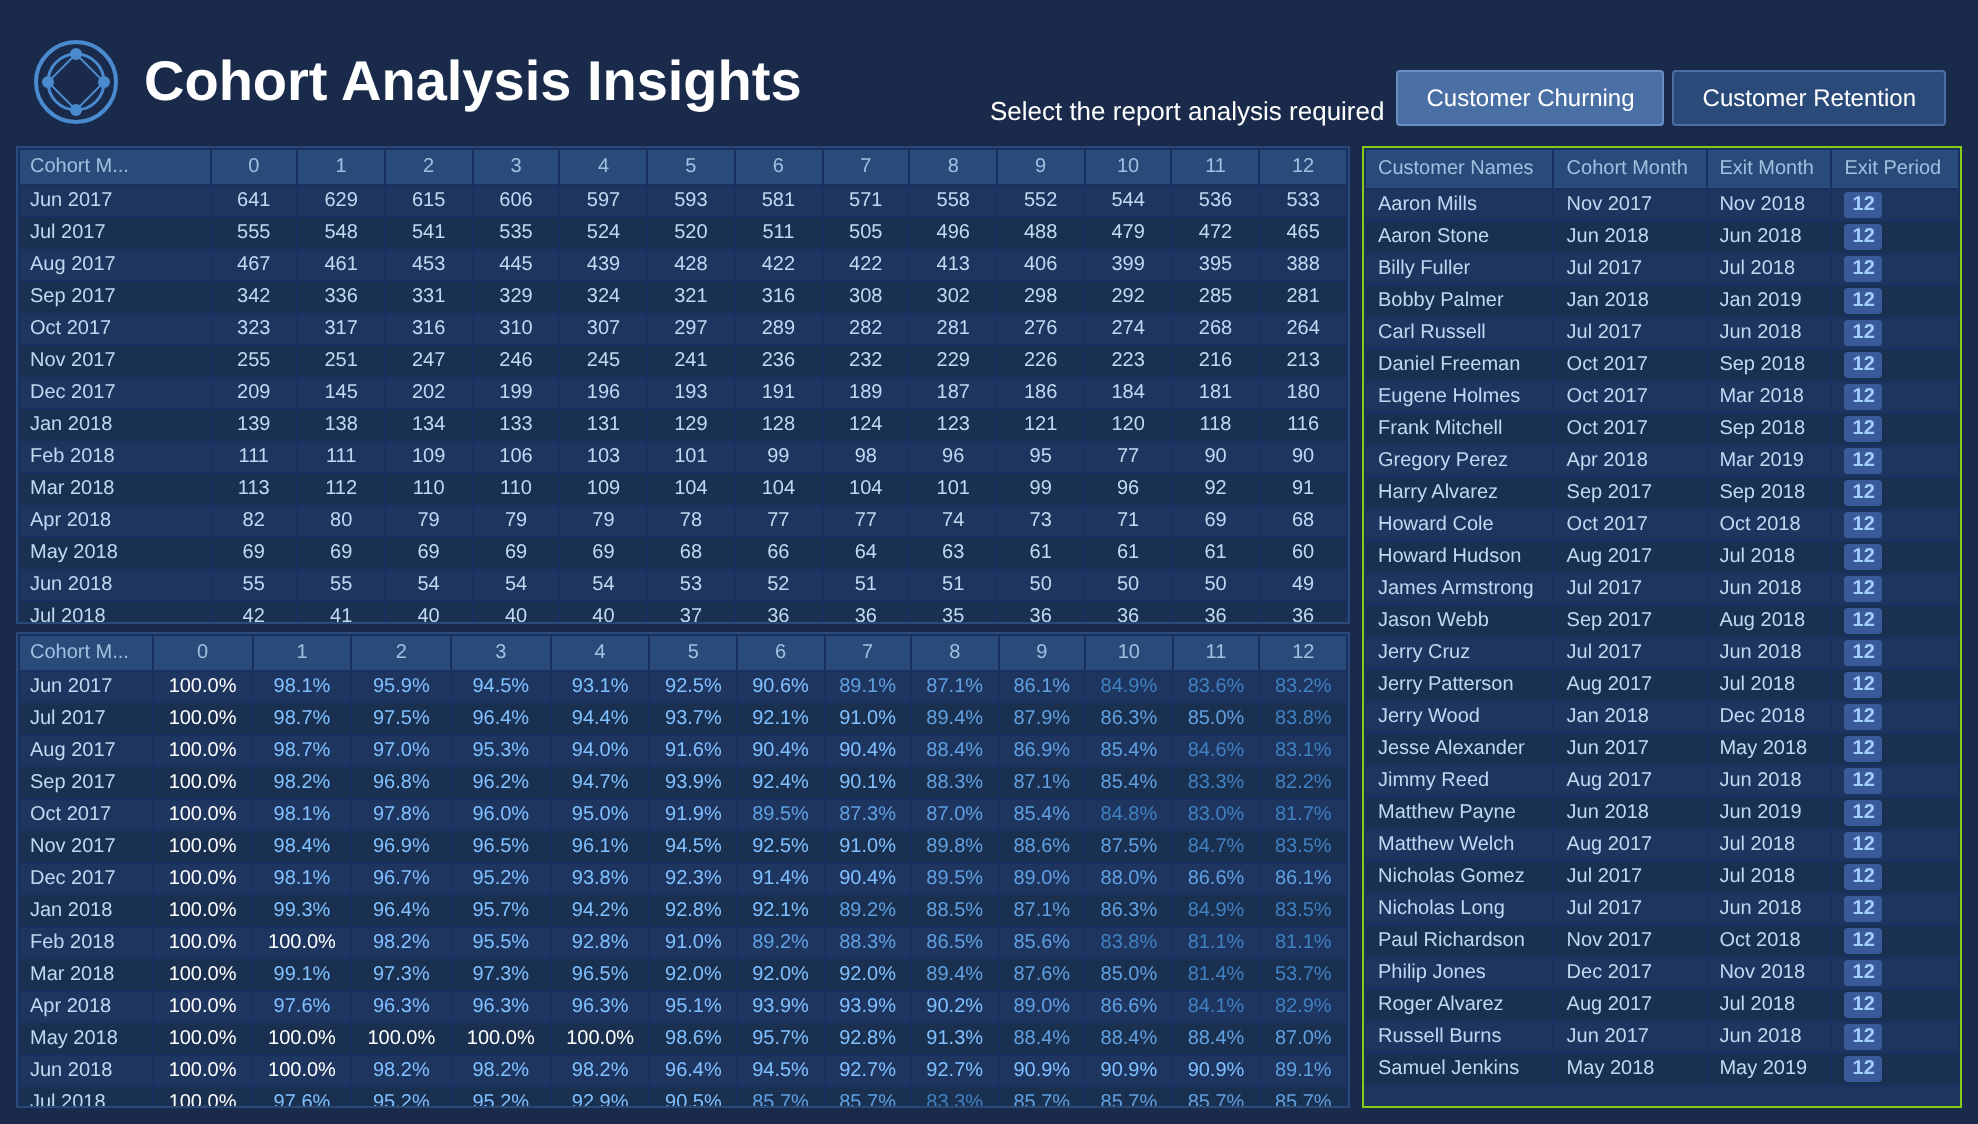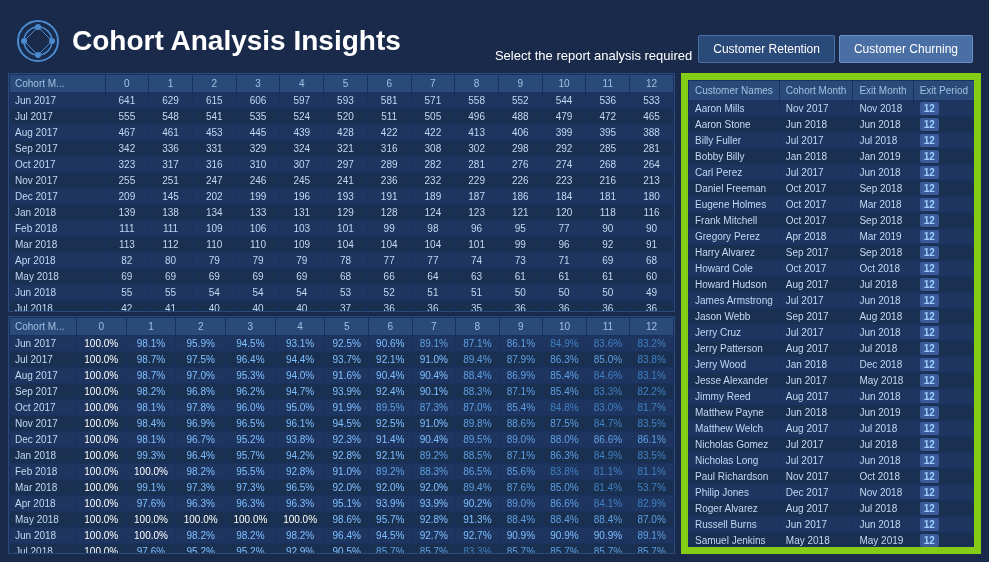--- a/index.html
+++ b/index.html
@@ -131,21 +131,21 @@
     
     .pct-100 { color: #ffffff !important; }
     .pct-high { color: #80c0ff !important; }
     .pct-med { color: #60a0e0 !important; }
     .pct-low { color: #4080c0 !important; }
 
     
     .right-panel {
       width: 300px;
       background: #1e3560;
-      border: 7px solid #84cc16;
+      border: 1px solid #84cc16;
       overflow: auto;
       margin-left: 6px;
     }
     .right-table {
       border-collapse: collapse;
       width: 100%;
       font-size: 10px;
     }
     .right-table th {
       background: #2a4a7a;
@@ -197,22 +197,22 @@
       <line x1="22" y1="8" x2="36" y2="22" stroke="#4a8acf" stroke-width="1"></line>
       <line x1="36" y1="22" x2="22" y2="36" stroke="#4a8acf" stroke-width="1"></line>
       <line x1="22" y1="36" x2="8" y2="22" stroke="#4a8acf" stroke-width="1"></line>
       <line x1="8" y1="22" x2="22" y2="8" stroke="#4a8acf" stroke-width="1"></line>
     </svg>
     <h1 class="header-title">Cohort Analysis Insights</h1>
   </div>
   <div class="header-right">
     <span class="report-label">Select the report analysis required</span>
     <div class="tab-buttons">
+      <button class="tab-btn active">Customer Churning</button>
       <button class="tab-btn">Customer Retention</button>
-      <button class="tab-btn active">Customer Churning</button>
     </div>
   </div>
 </div>
 
 <div class="main-content">
 
   <div class="left-panel">
 
     <div class="table-container" style="flex:1;">
       <table class="data-table">
@@ -736,27 +736,27 @@
             <td>Jun 2018</td>
             <td><span class="exit-period-badge">12</span></td>
           </tr>
           <tr>
             <td>Billy Fuller</td>
             <td>Jul 2017</td>
             <td>Jul 2018</td>
             <td><span class="exit-period-badge">12</span></td>
           </tr>
           <tr>
-            <td>Bobby Billy</td>
+            <td>Bobby Palmer</td>
             <td>Jan 2018</td>
             <td>Jan 2019</td>
             <td><span class="exit-period-badge">12</span></td>
           </tr>
           <tr>
-            <td>Carl Perez</td>
+            <td>Carl Russell</td>
             <td>Jul 2017</td>
             <td>Jun 2018</td>
             <td><span class="exit-period-badge">12</span></td>
           </tr>
           <tr>
             <td>Daniel Freeman</td>
             <td>Oct 2017</td>
             <td>Sep 2018</td>
             <td><span class="exit-period-badge">12</span></td>
           </tr>

